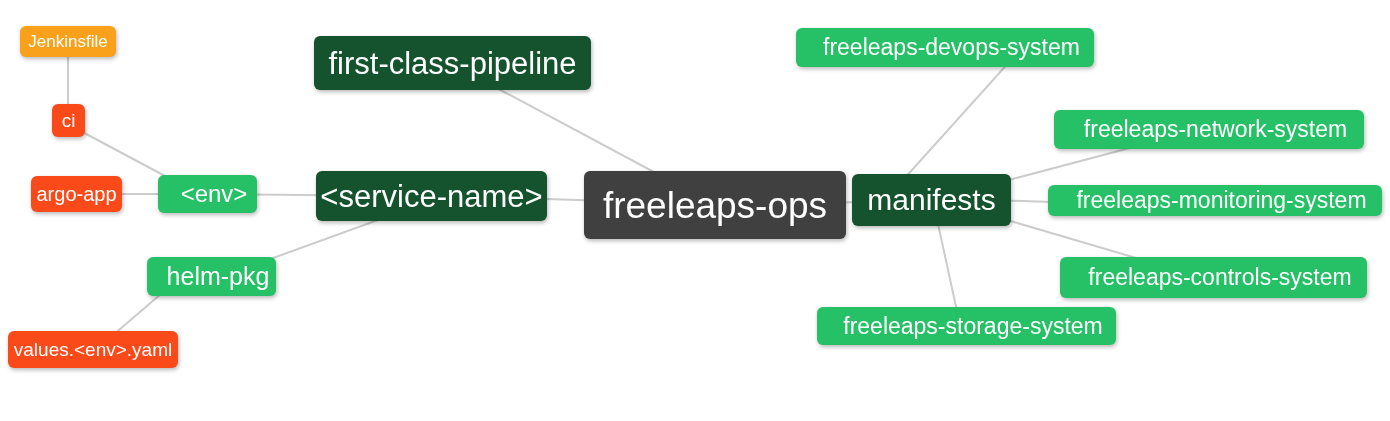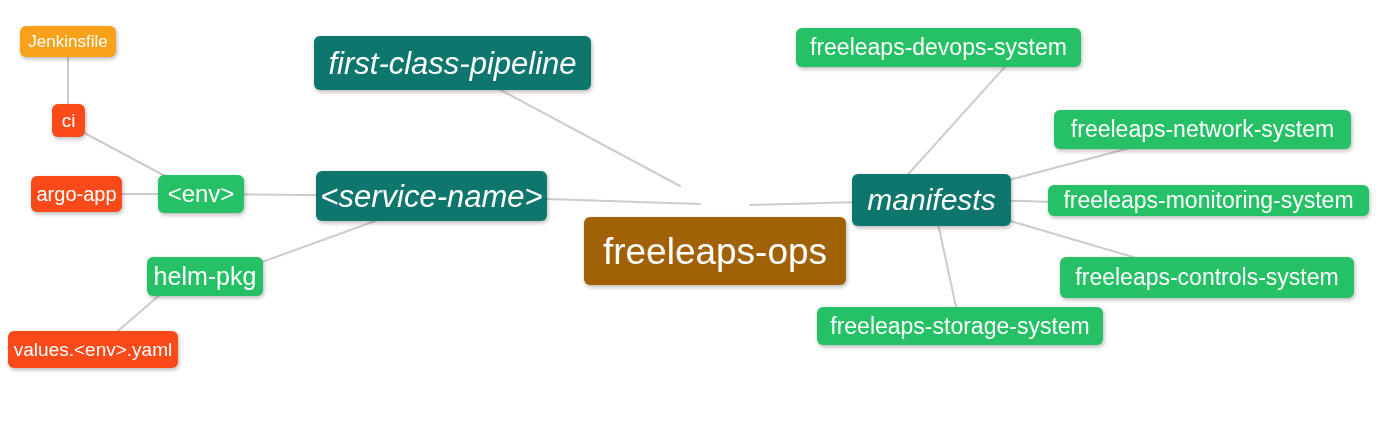--- a/index.html
+++ b/index.html
@@ -34,23 +34,23 @@
     align-items: center;
     justify-content: center;
     color: #ffffff;
     border-radius: 6px;
     white-space: nowrap;
     box-shadow: 1px 2px 4px rgba(0,0,0,0.28);
     cursor: default;
     line-height: 1;
   }
   
-  .c-root   { background: #a16207; margin-top: 46px; }
-  .c-blue   { background: #0f766e; font-style: italic; }
-  .c-green  { background: #26C167; }
+  .c-root   { background: #404040; }
+  .c-blue   { background: #14532d; }
+  .c-green  { background: #26C167; padding-left: 13px; }
   .c-red    { background: #FB4A19; }
   .c-orange { background: #F9A11B; }
 
   
   .n-jenkinsfile          { left: 20px;   top: 26px;  width: 96px;  height: 31px;  font-size: 17px; }
   .n-ci                   { left: 52px;   top: 104px; width: 33px;  height: 33px;  font-size: 19px; }
   .n-argo-app             { left: 31px;   top: 176px; width: 91px;  height: 36px;  font-size: 20px; }
   .n-env                  { left: 158px;  top: 175px; width: 86px;  height: 38px;  font-size: 24px; }
   .n-helm-pkg             { left: 147px;  top: 257px; width: 116px; height: 39px;  font-size: 25px; }
   .n-values-env-yaml      { left: 8px;    top: 331px; width: 170px; height: 37px;  font-size: 19px; }

